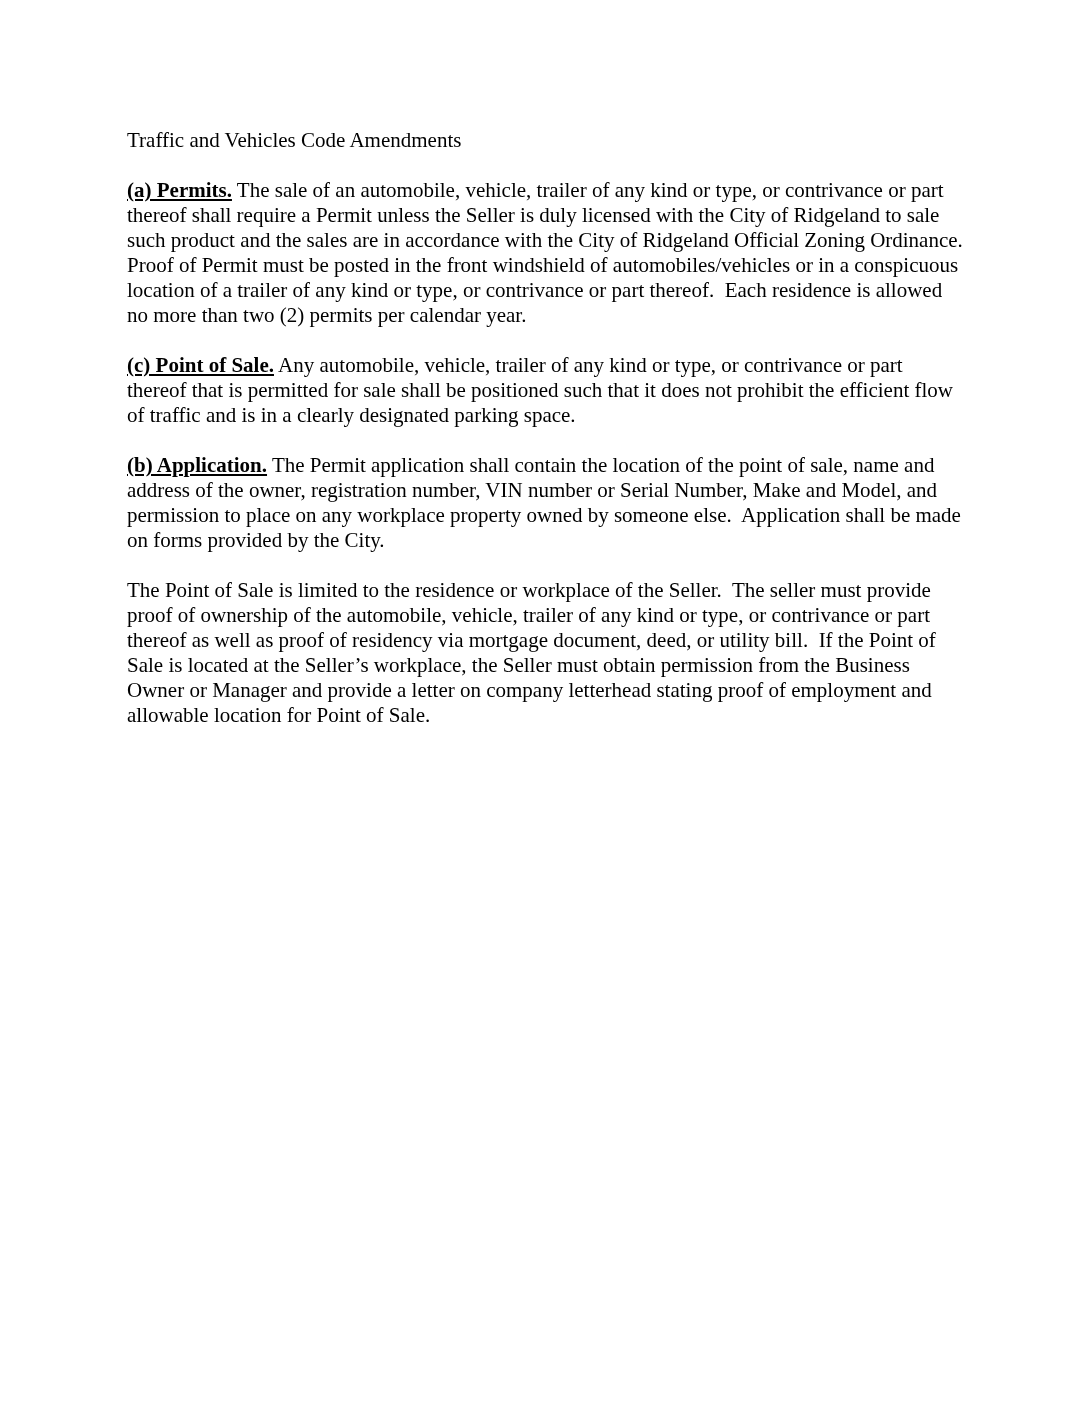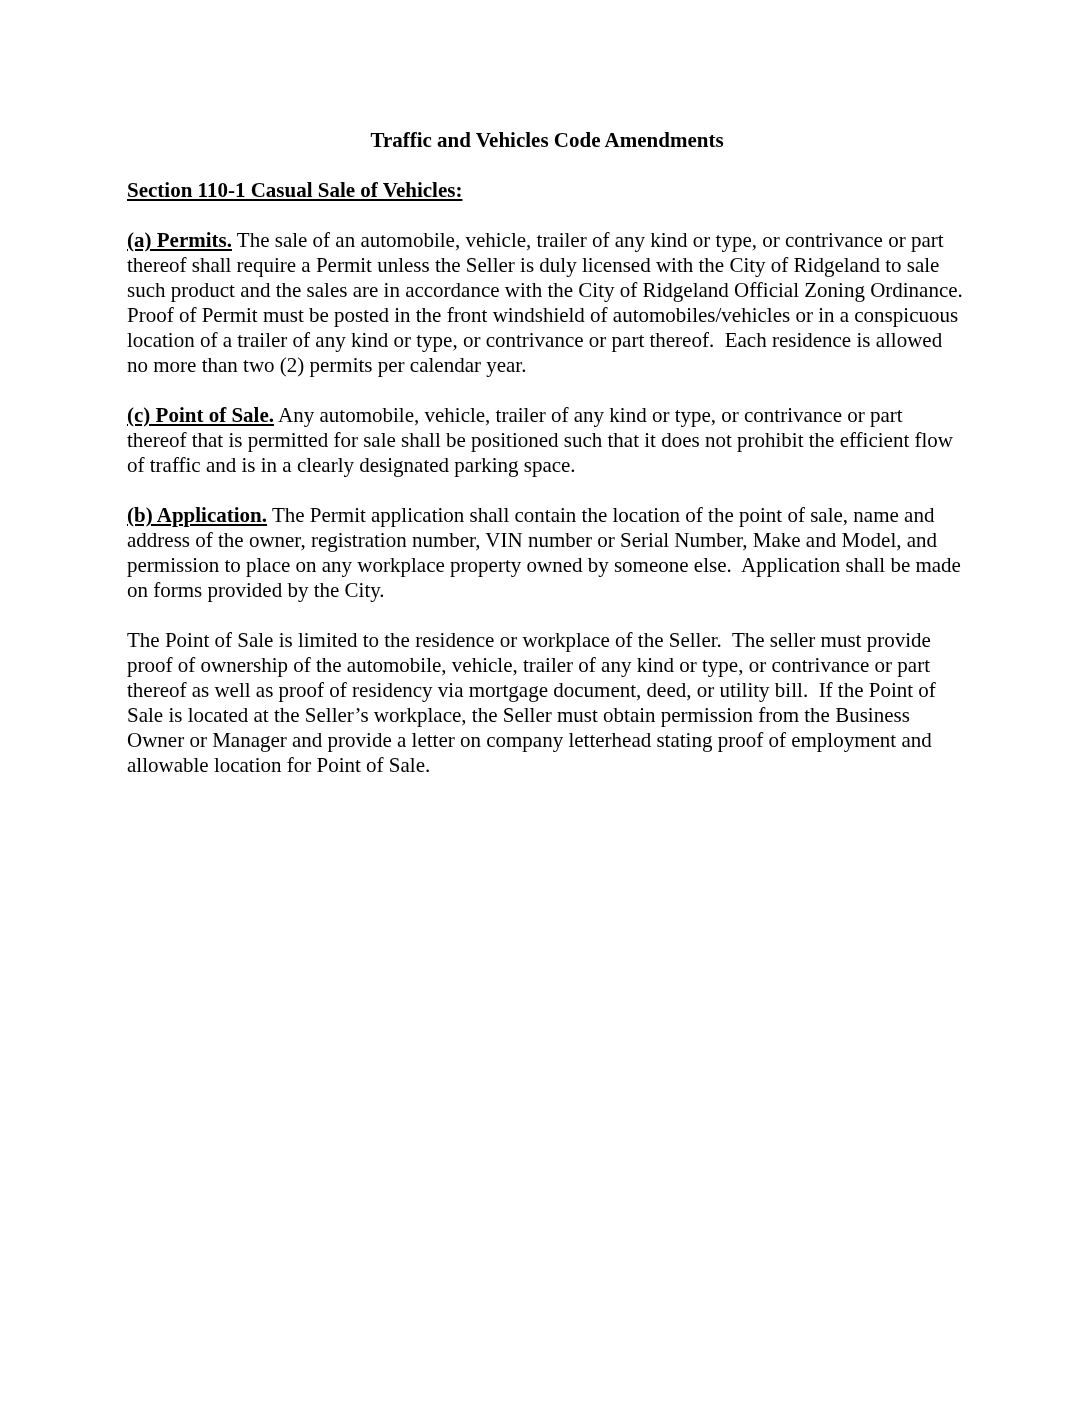--- a/index.html
+++ b/index.html
@@ -19,42 +19,40 @@
   .content {
     padding: 128px 121px 0 127px;
   }
   p {
     margin: 0 0 25px 0;
     font-size: 21px;
     line-height: 25px;
     white-space: pre-wrap;
   }
   .title {
-    text-align: center;
-    font-weight: bold;
+    font-weight: normal;
   }
   .heading {
     font-weight: bold;
     text-decoration: underline;
   }
   .lead-label {
     font-weight: bold;
     text-decoration: underline;
   }
 </style>
 </head>
 <body>
 
 <div class="page">
   <div class="content">
 
     <p class="title">Traffic and Vehicles Code Amendments</p>
 
 
-    <p class="heading">Section 110-1 Casual Sale of Vehicles:</p>
 
     <p class="body-para"><span class="lead-label">(a) Permits.</span><span> The sale of an automobile, vehicle, trailer of any kind or type, or contrivance or part thereof shall require a Permit unless the Seller is duly licensed with the City of Ridgeland to sale such product and the sales are in accordance with the City of Ridgeland Official Zoning Ordinance.  Proof of Permit must be posted in the front windshield of automobiles/vehicles or in a conspicuous location of a trailer of any kind or type, or contrivance or part thereof.  Each residence is allowed no more than two (2) permits per calendar year.</span></p>
 
     <p class="body-para"><span class="lead-label">(c) Point of Sale.</span><span> Any automobile, vehicle, trailer of any kind or type, or contrivance or part thereof that is permitted for sale shall be positioned such that it does not prohibit the efficient flow of traffic and is in a clearly designated parking space.</span></p>
 
     <p class="body-para"><span class="lead-label">(b) Application.</span><span> The Permit application shall contain the location of the point of sale, name and address of the owner, registration number, VIN number or Serial Number, Make and Model, and permission to place on any workplace property owned by someone else.  Application shall be made on forms provided by the City.</span></p>
 
     <p class="body-para"><span class="lead-label"></span><span>The Point of Sale is limited to the residence or workplace of the Seller.  The seller must provide proof of ownership of the automobile, vehicle, trailer of any kind or type, or contrivance or part thereof as well as proof of residency via mortgage document, deed, or utility bill.  If the Point of Sale is located at the Seller’s workplace, the Seller must obtain permission from the Business Owner or Manager and provide a letter on company letterhead stating proof of employment and allowable location for Point of Sale.</span></p>
 
   </div>

